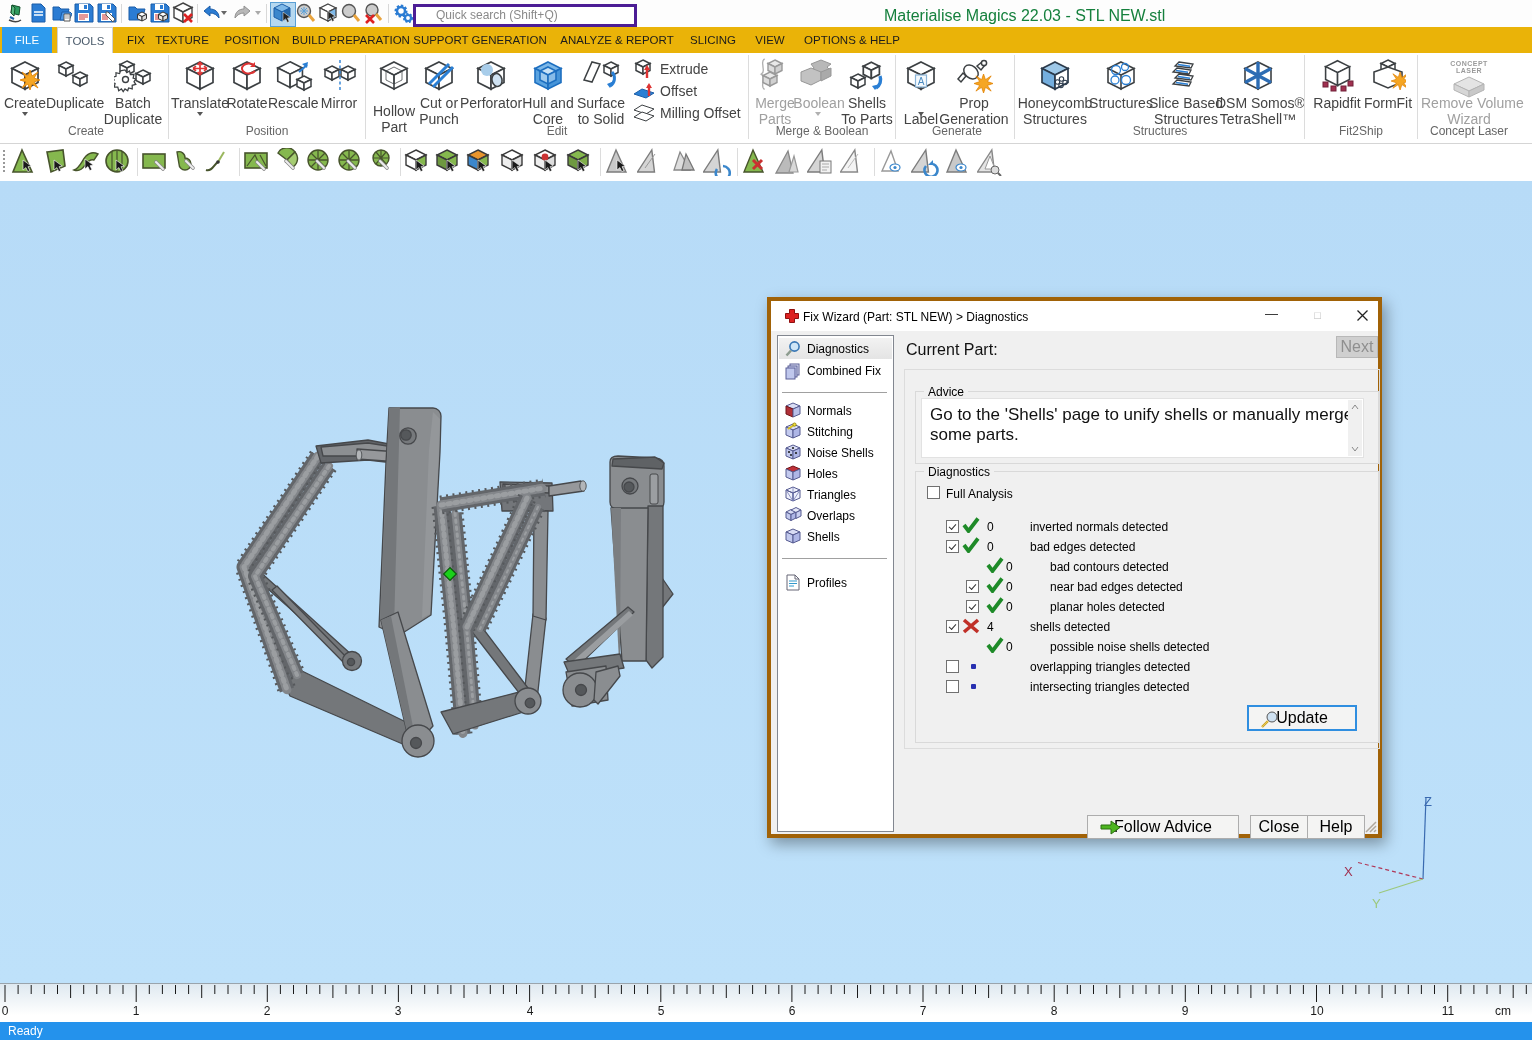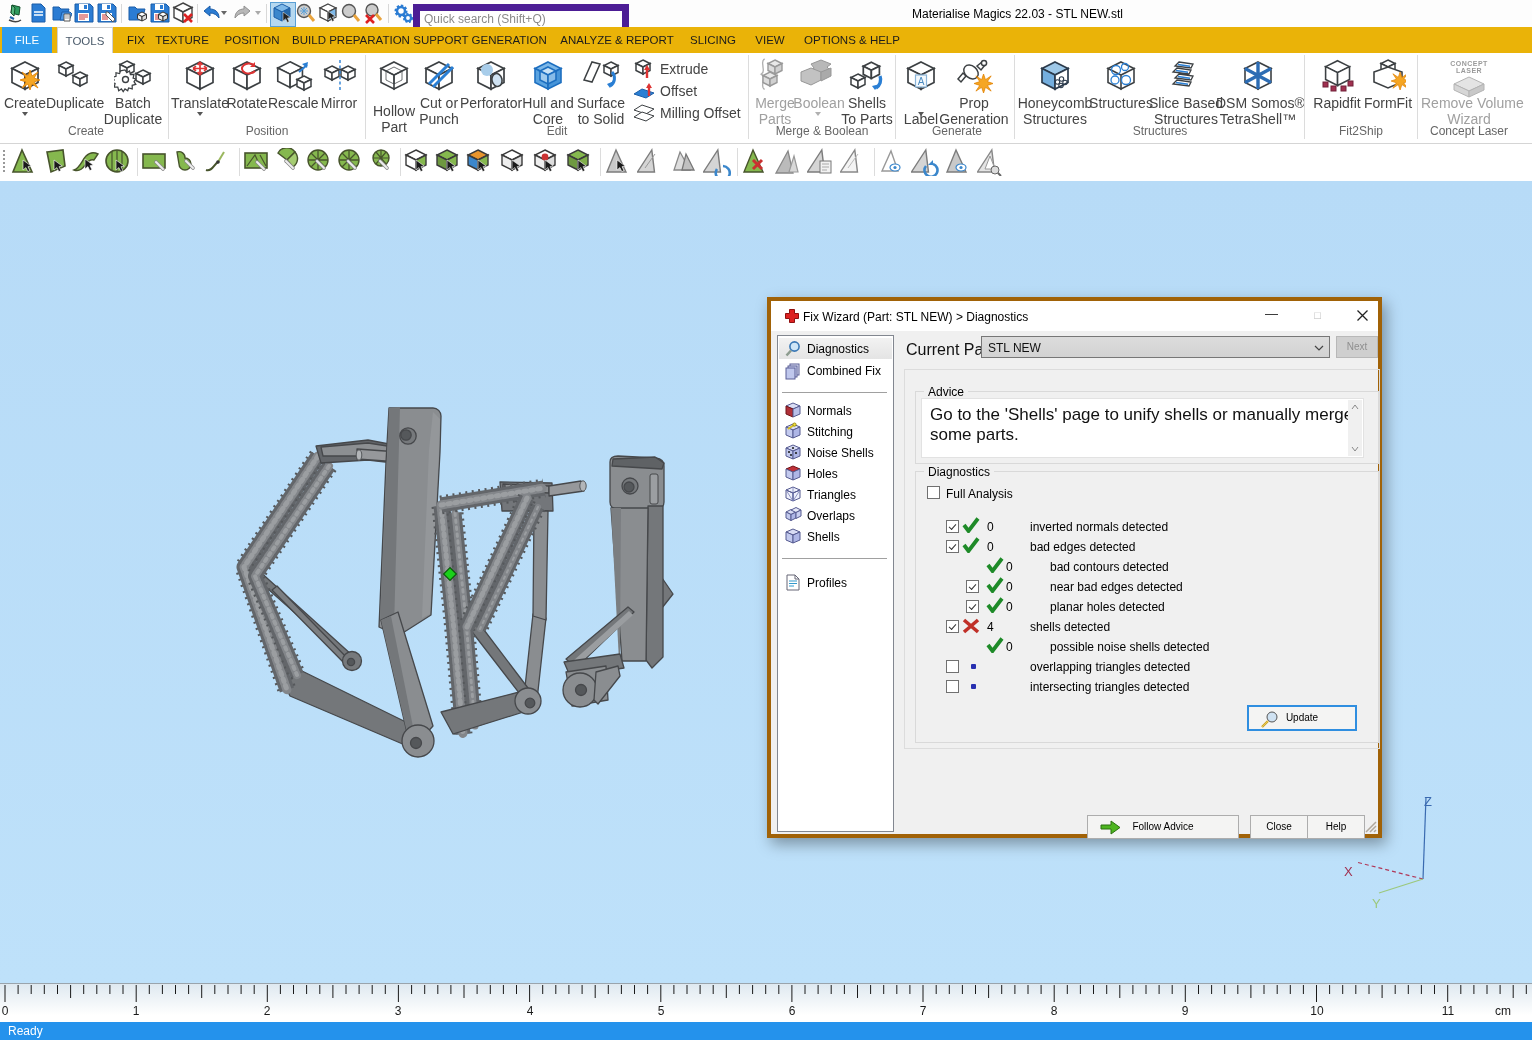--- a/index.html
+++ b/index.html
@@ -1,22 +1,22 @@
 <!DOCTYPE html>
 <html><head>
 <meta charset="utf-8">
 <style>
 html,body{margin:0;padding:0}
 body{width:1532px;height:1040px;position:relative;overflow:hidden;
  font-family:"Liberation Sans",sans-serif;background:#fff;font-size:12px;color:#111}
 .abs{position:absolute}
 
 #titlebar{left:0;top:0;width:1532px;height:27px;background:#fdfdfd;border-bottom:0}
-#titletext{left:912px;top:7px;font-size:12px;color:#000000}
-#search{left:413px;top:4px;width:198px;height:17px;border:7px solid #4c1d95;background:#fff;color:#8a8a8a;font-size:12px;padding-left:4px;line-height:17px}
+#titletext{left:884px;top:7px;font-size:16px;color:#15803d}
+#search{left:413px;top:4px;width:198px;height:17px;border:3px solid #4c1d95;background:#fff;color:#8a8a8a;font-size:12px;padding-left:20px;line-height:17px}
 .tsep{top:4px;width:1px;height:19px;background:#d8d8d8}
 
 #tabbar{left:0;top:27px;width:1532px;height:26px;background:#eab308}
 .tab{top:0;height:26px;line-height:26px;font-size:11.5px;color:#1c1c1c;text-align:center;white-space:nowrap}
 #tab-file{left:2px;width:50px;background:#2e9bed;color:#fff}
 #tab-tools{left:57px;width:54px;color:#4a5a6a;border:1px solid #d0d0d0;border-bottom:0;height:25px;background:#fff}
 
 #ribbon{left:0;top:53px;width:1532px;height:90px;background:#fff;border-bottom:1px solid #d5d5d5}
 .rgsep{top:2px;width:1px;height:84px;background:#dcdcdc}
 .rlabel{font-size:14px;color:#444;text-align:center;white-space:nowrap}
@@ -36,21 +36,21 @@
 #dialog{left:767px;top:297px;width:615px;height:541px;background:#f0f0f0;border:4px solid #a16207;box-sizing:border-box;box-shadow:4px 6px 14px rgba(0,0,0,.35)}
 #dlg-title{left:0;top:0;width:100%;height:30px;background:#fff}
 #dlg-title span{position:absolute;left:32px;top:9px;font-size:12px;color:#000}
 .dlgbtn{top:6px;width:17px;height:17px;color:#222;font-size:13px;text-align:center;line-height:17px}
 #dlg-side{left:6px;top:34px;width:117px;height:497px;background:#fff;border:1px solid #828790;box-sizing:border-box}
 .sitem{left:1px;width:113px;height:21px;font-size:12px;color:#000}
 .sitem .txt{position:absolute;left:28px;top:4px}
 .ssep{left:4px;width:105px;height:1px;background:#a0a0a0}
 .gbox{border:1px solid #d9d9d9;background:transparent}
 .gcap{position:absolute;top:-7px;left:8px;background:#f0f0f0;padding:0 4px;font-size:12px;color:#000}
-.btn{background:#f4f4f3;border:1px solid #adadad;font-size:10px;color:#000;text-align:center;box-sizing:border-box}
+.btn{background:#f4f4f3;border:1px solid #adadad;font-size:16px;color:#000;text-align:center;box-sizing:border-box}
 .cbx{width:13px;height:13px;border:1px solid #707070;background:#fff;box-sizing:border-box}
 .ck::after{content:"";position:absolute;left:2px;top:2.5px;width:6px;height:3px;border-left:1.8px solid #333;border-bottom:1.8px solid #333;transform:rotate(-48deg)}
 .ditem{font-size:12px;color:#000}
 </style>
 </head>
 <body>
 <div class="abs" id="titlebar"></div>
 <div class="abs" id="qat">
     <svg class="abs" style="left:7px;top:4px" width="18" height="19" viewBox="0 0 18 19">
       <path d="M5 1l8 2-1 8-8-2z" fill="#2e9b5e" stroke="#14512c"></path>
@@ -877,26 +877,20 @@
       <svg class="abs" style="left:6px;top:2px" width="16" height="17" viewBox="0 0 16 17">
           <path d="M2 1h8l4 4v11H2z" fill="#fff" stroke="#667"></path>
           <path d="M10 1v4h4" fill="none" stroke="#667"></path>
           <path d="M4 7h8M4 9.5h8M4 12h5" stroke="#39c" stroke-width="1"></path>
         </svg>
       <span class="txt">Profiles</span>
       </div>
   </div>
   
   <div class="abs" style="left:135px;top:40px;font-size:16px">Current Part:</div>
-  <div class="abs" style="left:210px;top:35px;width:349px;height:22px;border:1px solid #777;background:linear-gradient(#dcdcdc,#d2d2d2);box-sizing:border-box">
-    <div class="abs" style="left:6px;top:4px;font-size:12px">STL NEW</div>
-    <svg class="abs" style="right:5px;top:8px" width="10" height="6" viewBox="0 0 10 6">
-        <path d="M1 1l4 4 4-4" fill="none" stroke="#444" stroke-width="1.2"></path>
-      </svg>
-  </div>
   <div class="abs btn" style="left:565px;top:35px;width:42px;height:22px;line-height:20px;color:#8f8f8f;border-color:#b8b8b8;background:#cfcfcf">Next</div>
   
   <div class="abs gbox" style="left:133px;top:68px;width:474px;height:378px;border-color:#dcdcdc"></div>
   
   <div class="abs gbox" style="left:144px;top:90px;width:462px;height:71px;border-color:#d9d9d9">
     <span class="gcap">Advice</span>
     <div class="abs" style="left:5px;top:6px;width:441px;height:58px;background:#fff;border:1px solid #e2e2e2">
       <div class="abs" style="left:8px;top:6px;font-size:17px">Go to the 'Shells' page to unify shells or manually merge some parts.</div>
       <div class="abs" style="right:1px;top:1px;width:14px;height:56px;background:#f0f0f0">
         <svg class="abs" style="left:3px;top:4px" width="8" height="6">

